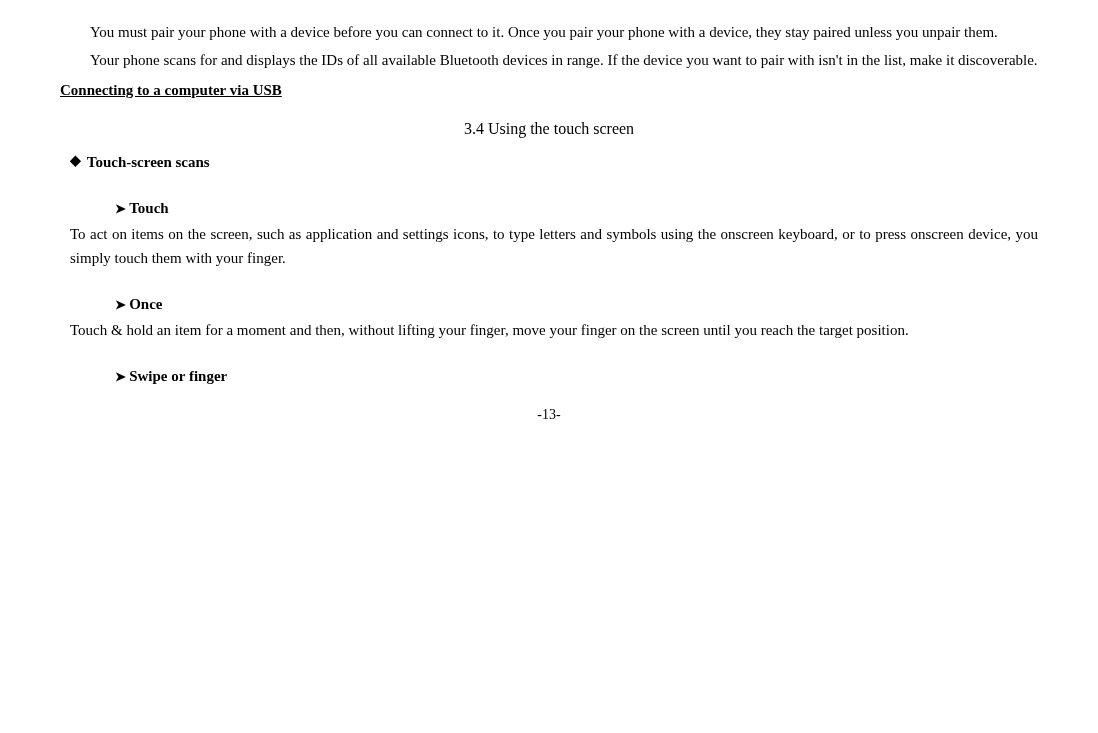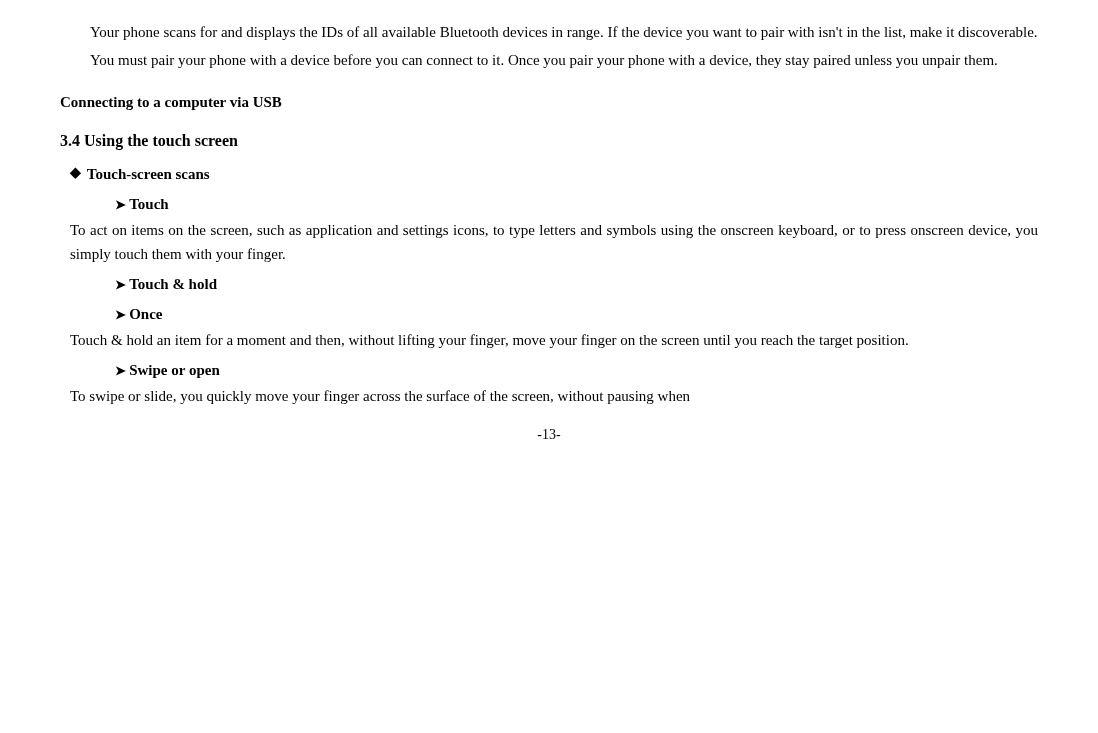--- a/index.html
+++ b/index.html
@@ -24,25 +24,26 @@
     p {
       text-align: justify;
       margin-bottom: 4px;
     }
     p.indent {
       text-indent: 2em;
     }
     .section-heading {
       font-weight: bold;
       margin-bottom: 4px;
-      margin-top: 18px;
+      margin-top: 6px;
+      text-decoration: underline;
     }
     .chapter-heading {
-      text-align: left;
-      font-weight: bold;
+      text-align: center;
+      font-weight: normal;
       font-size: 16px;
       margin: 14px 0 8px 0;
     }
     .bullet-section {
       margin-left: 10px;
     }
     .bullet-title {
       font-weight: bold;
       display: flex;
       align-items: center;
@@ -50,63 +51,61 @@
       margin-bottom: 2px;
       margin-top: 6px;
     }
     .diamond {
       font-size: 14px;
     }
     .sub-heading {
       font-weight: bold;
       margin-left: 3em;
       margin-bottom: 2px;
-      margin-top: 6px;
+      margin-top: 22px;
     }
     .sub-heading::before {
       content: "➤ ";
       font-size: 13px;
     }
     .body-text {
       text-align: justify;
     }
     .page-number {
       text-align: center;
       margin-top: 16px;
       font-size: 14px;
     }
   </style>
 </head>
 <body>
 
 <div class="page-content">
 
+  <p class="indent body-text">You must pair your phone with a device before you can connect to it. Once you pair your phone with a device, they stay paired unless you unpair them.</p>
+
   <p class="indent body-text">Your phone scans for and displays the IDs of all available Bluetooth devices in range. If the device you want to pair with isn't in the list, make it discoverable.</p>
-
-  <p class="indent body-text">You must pair your phone with a device before you can connect to it. Once you pair your phone with a device, they stay paired unless you unpair them.</p>
 
   <p class="section-heading">Connecting to a computer via USB</p>
 
 
   <div class="chapter-heading">
     <span>3.4    Using the touch screen</span>
   </div>
 
   <div class="bullet-section">
     <div class="bullet-title">
       <span class="diamond">◆</span>
       <span>Touch-screen scans</span>
     </div>
 
     <div class="sub-heading">Touch</div>
     <p class="body-text">To act on items on the screen, such as application and settings icons, to type letters and symbols using the onscreen keyboard, or to press onscreen device, you simply touch them with your finger.</p>
 
-    <div class="sub-heading">Touch &amp; hold</div>
 
     <div class="sub-heading">Once</div>
     <p class="body-text">Touch &amp; hold an item for a moment and then, without lifting your finger, move your finger on the screen until you reach the target position.</p>
 
-    <div class="sub-heading">Swipe or open</div>
-    <p class="body-text">To swipe or slide, you quickly move your finger across the surface of the screen, without pausing when</p>
+    <div class="sub-heading">Swipe or finger</div>
   </div>
 
   <div class="page-number">-13-</div>
 </div>
 
 </body></html>

